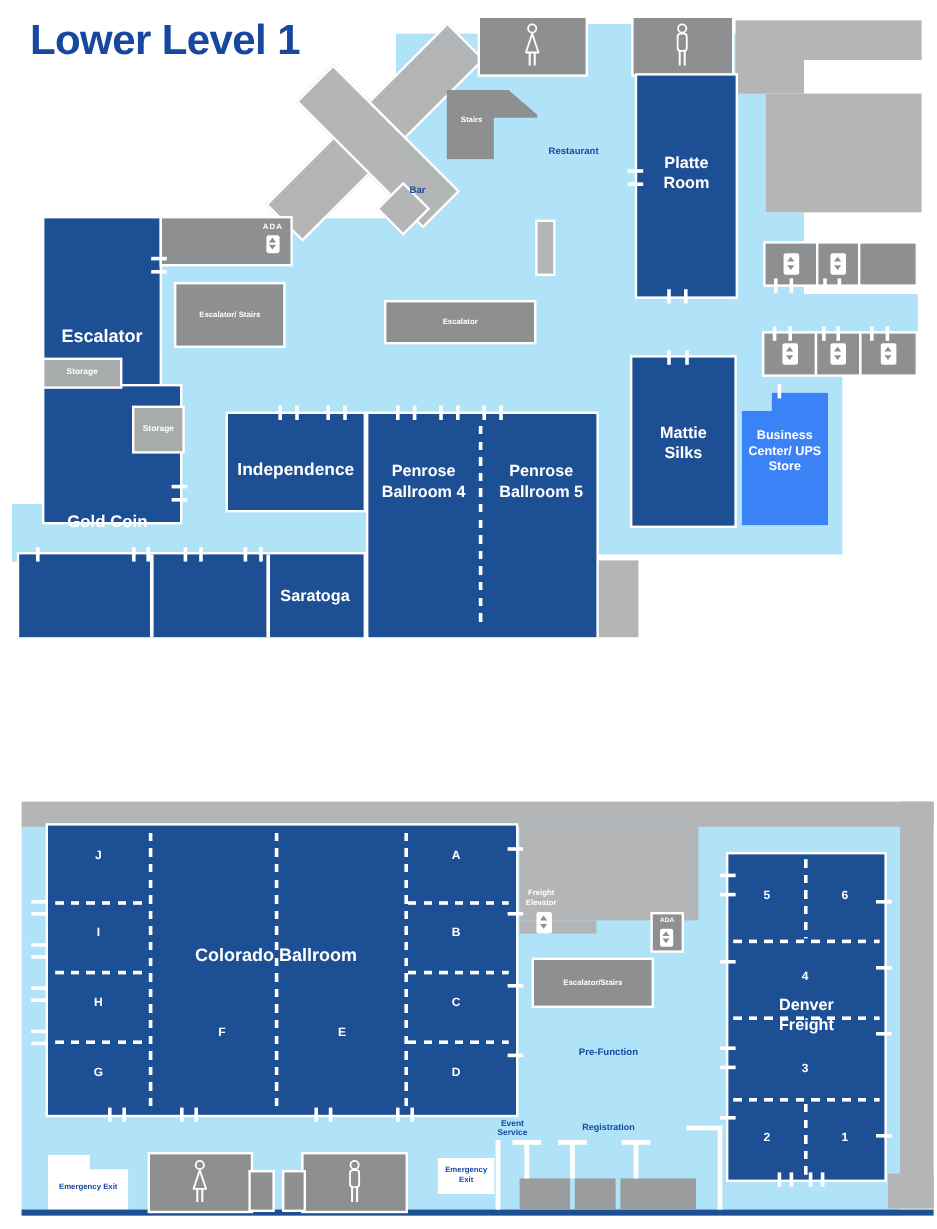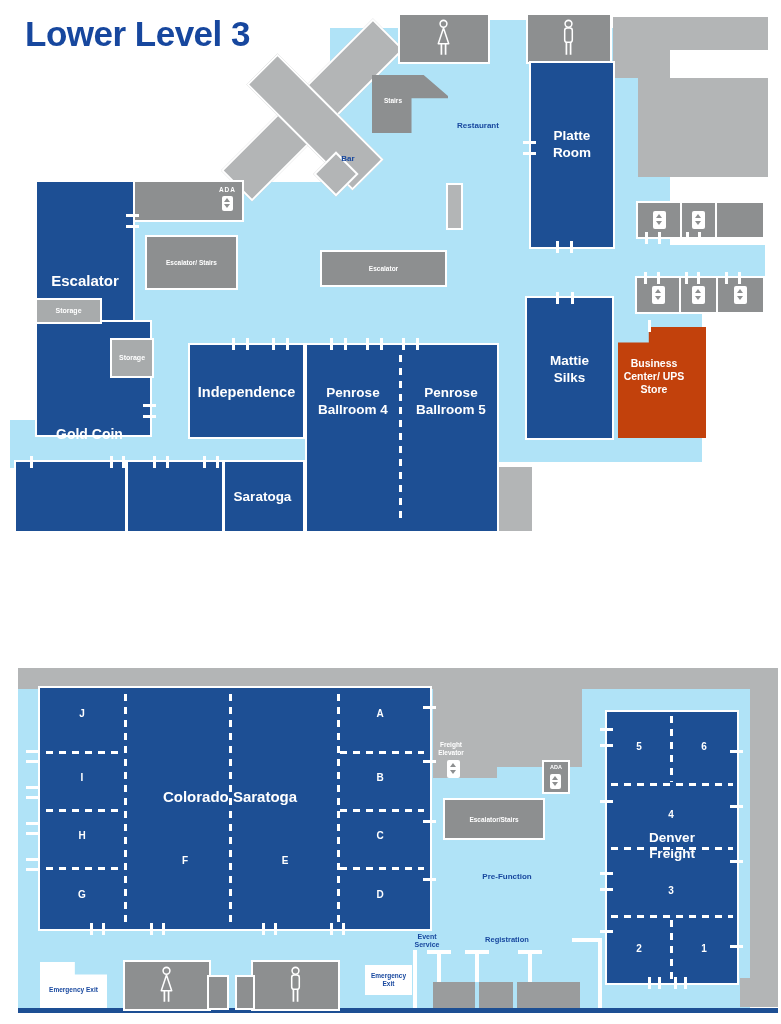--- a/index.html
+++ b/index.html
@@ -29,21 +29,21 @@
   .elev.sm .tu{left:2px;top:2px;border-bottom-width:4px}
   .elev.sm .td{left:2px;top:8px;border-top-width:4px}
   .diag{background:#b3b5b6;border:2px solid #fff;z-index:2}
   .white-box{background:#fff;z-index:3}
 </style>
 </head>
 <body>
 
 <div id="stage">
 
-  <span class="title" style="left:25px;top:14px">Lower Level 3</span>
+  <span class="title" style="left:25px;top:14px">Lower Level 1</span>
 
   <div class="lb" style="left:330px;top:28px;width:288px;height:160px"></div>
   <div class="lb" style="left:135px;top:182px;width:527px;height:280px"></div>
   <div class="lb" style="left:10px;top:420px;width:480px;height:48px"></div>
   <div class="lb" style="left:613px;top:32px;width:25px;height:150px"></div>
   <div class="lb" style="left:613px;top:177px;width:57px;height:153px"></div>
   <div class="lb" style="left:613px;top:245px;width:152px;height:33px"></div>
   <div class="lb" style="left:613px;top:312px;width:80px;height:20px"></div>
   <div class="lb" style="left:660px;top:290px;width:42px;height:172px"></div>
   <div class="lb" style="left:488px;top:20px;width:40px;height:42px"></div>
@@ -87,40 +87,40 @@
   </div>
   <div class="gsv ov" style="left:37px;top:300px;width:63px;height:22px;background:#a8abac;z-index:4">
     <span class="wl" style="left:0;top:7px;width:63px;font-size:7px">Storage</span>
   </div>
   <div class="room" style="left:37px;top:322px;width:113px;height:113px"></div>
   <div class="gsv ov" style="left:112px;top:340px;width:40px;height:36px;background:#a8abac;z-index:4">
     <span class="wl" style="left:0;top:14px;width:40px;font-size:7px">Storage</span>
   </div>
   <span class="wl" style="left:56px;top:426px;font-size:14px;white-space:nowrap;z-index:6">Gold Coin</span>
 
-  <div class="room" style="left:190px;top:345px;width:113px;height:92px">
+  <div class="room" style="left:190px;top:345px;width:113px;height:80px">
     <span class="rl" style="left:2px;top:38px;width:109px;font-size:14.5px">Independence</span>
   </div>
 
   <div class="room" style="left:307px;top:345px;width:190px;height:186px">
     <div class="vd" style="left:92px;top:10px;height:168px"></div>
     <span class="rl" style="left:2px;top:40px;width:88px;font-size:13.5px">Penrose Ballroom 4</span>
     <span class="rl" style="left:100px;top:40px;width:88px;font-size:13.5px">Penrose Ballroom 5</span>
   </div>
 
   <div class="room" style="left:527px;top:298px;width:85px;height:140px">
     <span class="rl" style="left:12px;top:55px;width:61px;font-size:13.5px">Mattie Silks</span>
   </div>
 
   <div class="room" style="left:16px;top:462px;width:287px;height:69px">
     <div class="vline" style="left:109px;top:0;height:69px"></div>
     <div class="vline" style="left:206px;top:0;height:69px"></div>
     <span class="rl" style="left:206px;top:27px;width:81px;font-size:13.5px">Saratoga</span>
   </div>
-  <div style="left:618px;top:327px;width:88px;height:111px;background:#c2410c;z-index:3;
+  <div style="left:618px;top:327px;width:72px;height:111px;background:#3b82f6;z-index:3;
        clip-path:polygon(0 14%,35% 14%,35% 0,100% 0,100% 100%,0 100%)">
     <span class="rl" style="left:0;top:30px;width:72px;font-size:10.5px">Business Center/ UPS Store</span>
   </div>
 
   <div class="gsv" style="left:135px;top:182px;width:107px;height:38px">
     <span class="wl" style="right:6px;top:4px;font-size:6.5px;letter-spacing:1px">ADA</span>
     <div class="elev sm" style="right:9px;top:14px">
         <div class="tu"></div>
         <div class="td"></div>
       </div>
@@ -228,21 +228,21 @@
     <span class="sec" style="left:30px;top:20px">J</span>
     <span class="sec" style="left:30px;top:84px">I</span>
     <span class="sec" style="left:30px;top:142px">H</span>
     <span class="sec" style="left:30px;top:201px">G</span>
     <span class="sec" style="left:328px;top:20px">A</span>
     <span class="sec" style="left:328px;top:84px">B</span>
     <span class="sec" style="left:328px;top:142px">C</span>
     <span class="sec" style="left:328px;top:201px">D</span>
     <span class="sec" style="left:133px;top:167px">F</span>
     <span class="sec" style="left:233px;top:167px">E</span>
-    <span class="rl" style="left:100px;top:100px;width:180px;font-size:15px">Colorado Saratoga</span>
+    <span class="rl" style="left:100px;top:100px;width:180px;font-size:15px">Colorado Ballroom</span>
   </div>
 
   <div class="room" style="left:607px;top:712px;width:130px;height:271px">
     <div class="vd" style="left:63px;top:4px;height:66px"></div>
     <div class="vd" style="left:63px;top:208px;height:59px"></div>
     <div class="hd" style="left:4px;top:71px;width:122px"></div>
     <div class="hd" style="left:4px;top:135px;width:122px"></div>
     <div class="hd" style="left:4px;top:203px;width:122px"></div>
     <span class="sec" style="left:20px;top:29px">5</span>
     <span class="sec" style="left:85px;top:29px">6</span>

